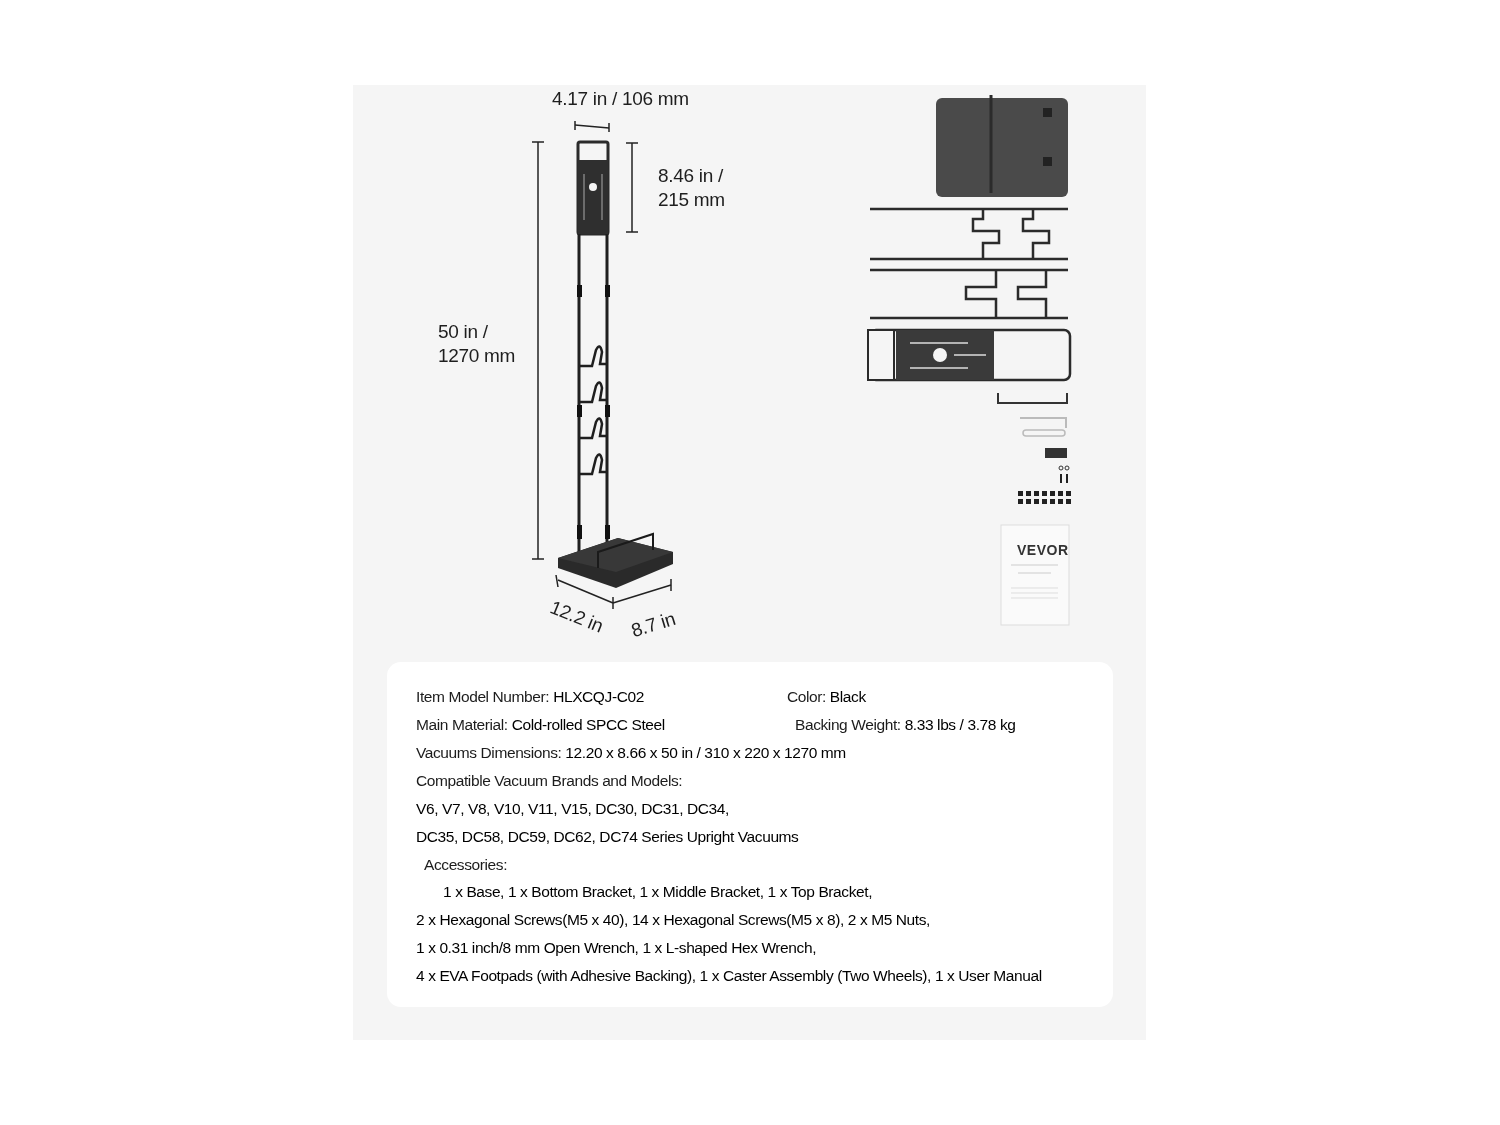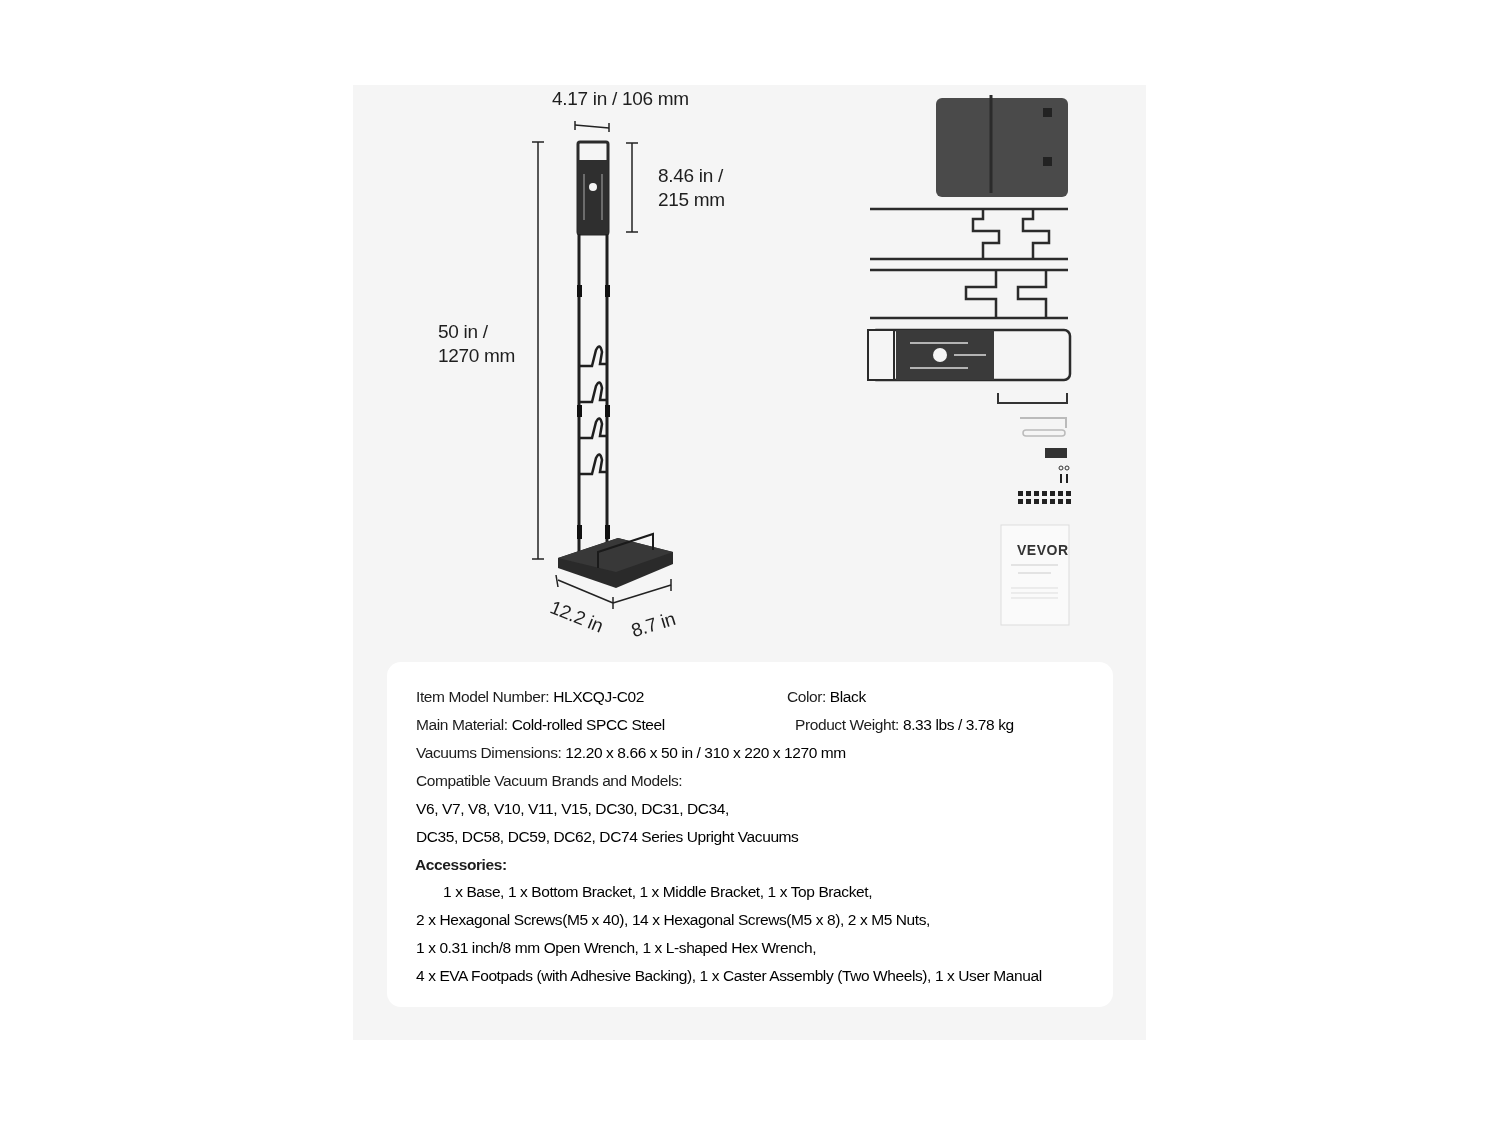--- a/index.html
+++ b/index.html
@@ -149,27 +149,27 @@
     <div class="row" style="left:29px; top:25px;">
       <span class="lbl">Item Model Number: </span><span class="val">HLXCQJ-C02</span>
     </div>
     <div class="row" style="left:400px; top:25px;">
       <span class="lbl">Color: </span><span class="val">Black</span>
     </div>
     <div class="row" style="left:29px; top:53px;">
       <span class="lbl">Main Material: </span><span class="val">Cold-rolled SPCC Steel</span>
     </div>
     <div class="row" style="left:408px; top:53px;">
-      <span class="lbl">Product Weight: </span><span class="val">8.33 lbs / 3.78 kg</span>
+      <span class="lbl">Backing Weight: </span><span class="val">8.33 lbs / 3.78 kg</span>
     </div>
     <div class="row" style="left:29px; top:81px;">
       <span class="lbl">Vacuums Dimensions: </span><span class="val">12.20 x 8.66 x 50 in / 310 x 220 x 1270 mm</span>
     </div>
     <div class="row lbl" style="left:29px; top:109px;">Compatible Vacuum Brands and Models:</div>
     <div class="row val" style="left:29px; top:137px;">V6, V7, V8, V10, V11, V15, DC30, DC31, DC34,</div>
     <div class="row val" style="left:29px; top:165px;">DC35, DC58, DC59, DC62, DC74 Series Upright Vacuums</div>
-    <div class="row lbl" style="left:28px; top:193px;font-weight:bold;">Accessories:</div>
+    <div class="row lbl" style="left:37px; top:193px;">Accessories:</div>
     <div class="row val" style="left:29px; top:220px;margin-left:27px;">1 x Base, 1 x Bottom Bracket, 1 x Middle Bracket, 1 x Top Bracket,</div>
     <div class="row val" style="left:29px; top:248px;">2 x Hexagonal Screws(M5 x 40), 14 x Hexagonal Screws(M5 x 8), 2 x M5 Nuts,</div>
     <div class="row val" style="left:29px; top:276px;">1 x 0.31 inch/8 mm Open Wrench, 1 x L-shaped Hex Wrench,</div>
     <div class="row val" style="left:29px; top:304px;">4 x EVA Footpads (with Adhesive Backing), 1 x Caster Assembly (Two Wheels), 1 x User Manual</div>
   </div>
 </div>
 
 </body></html>

